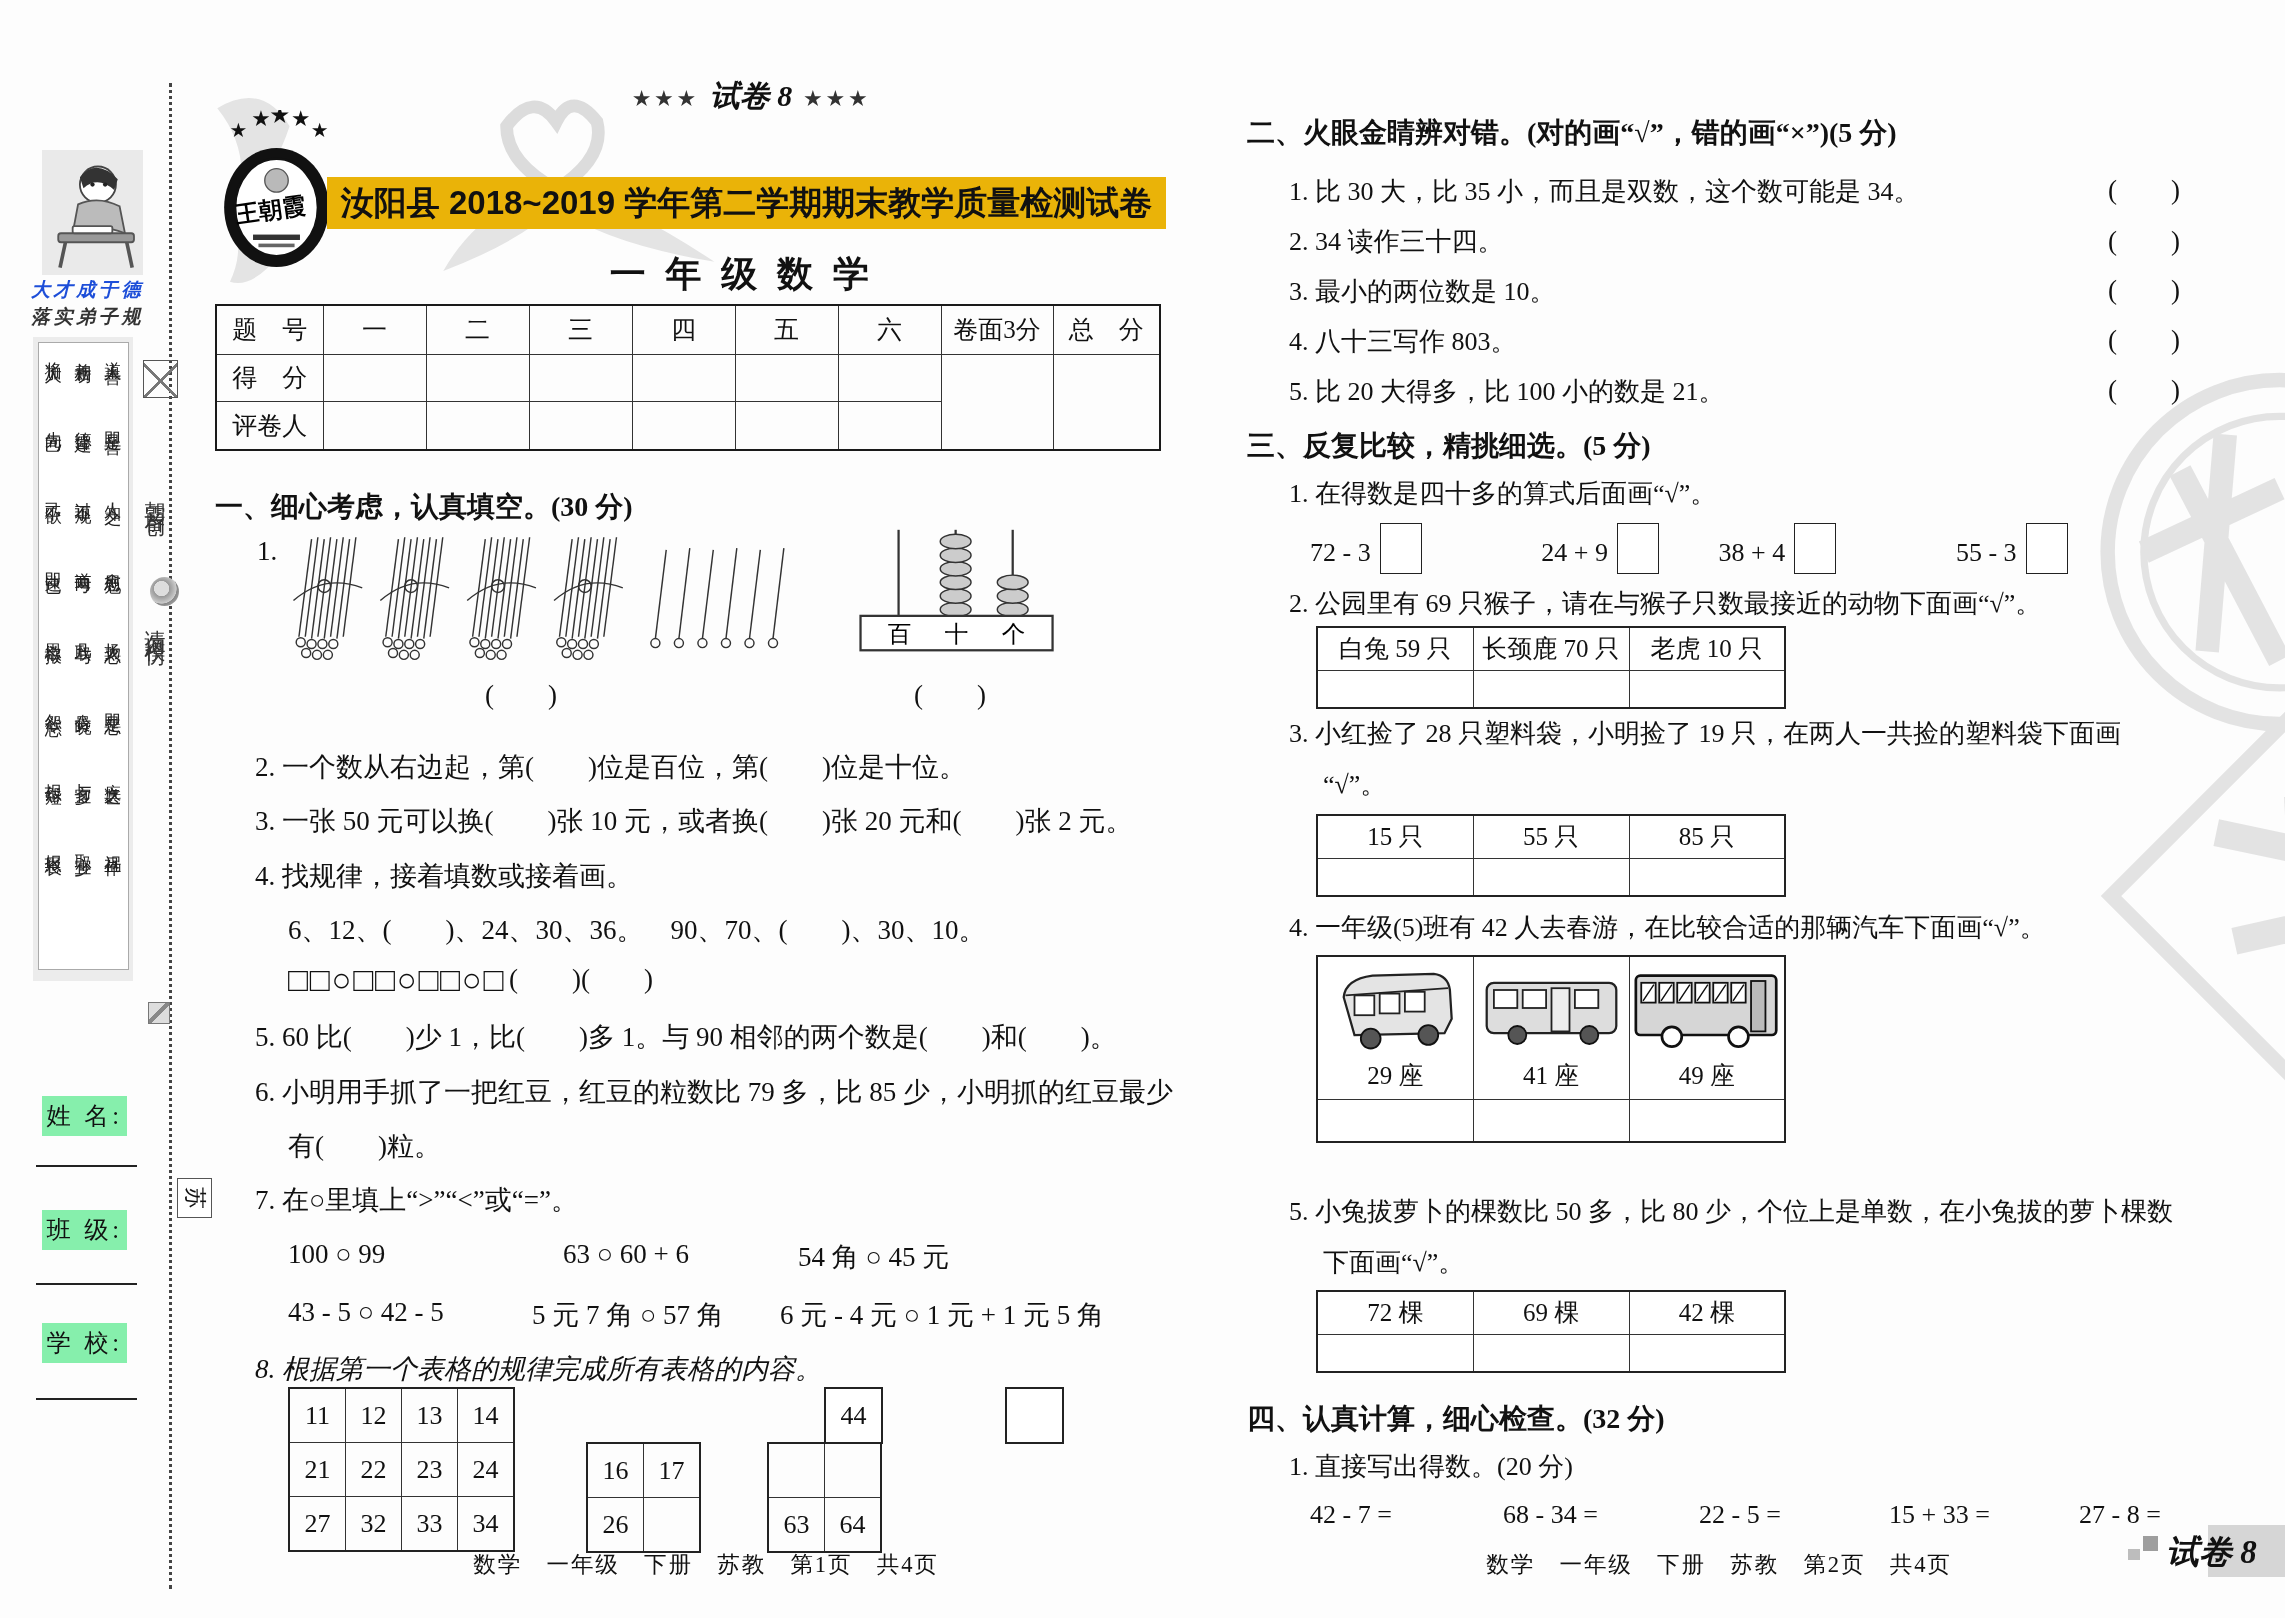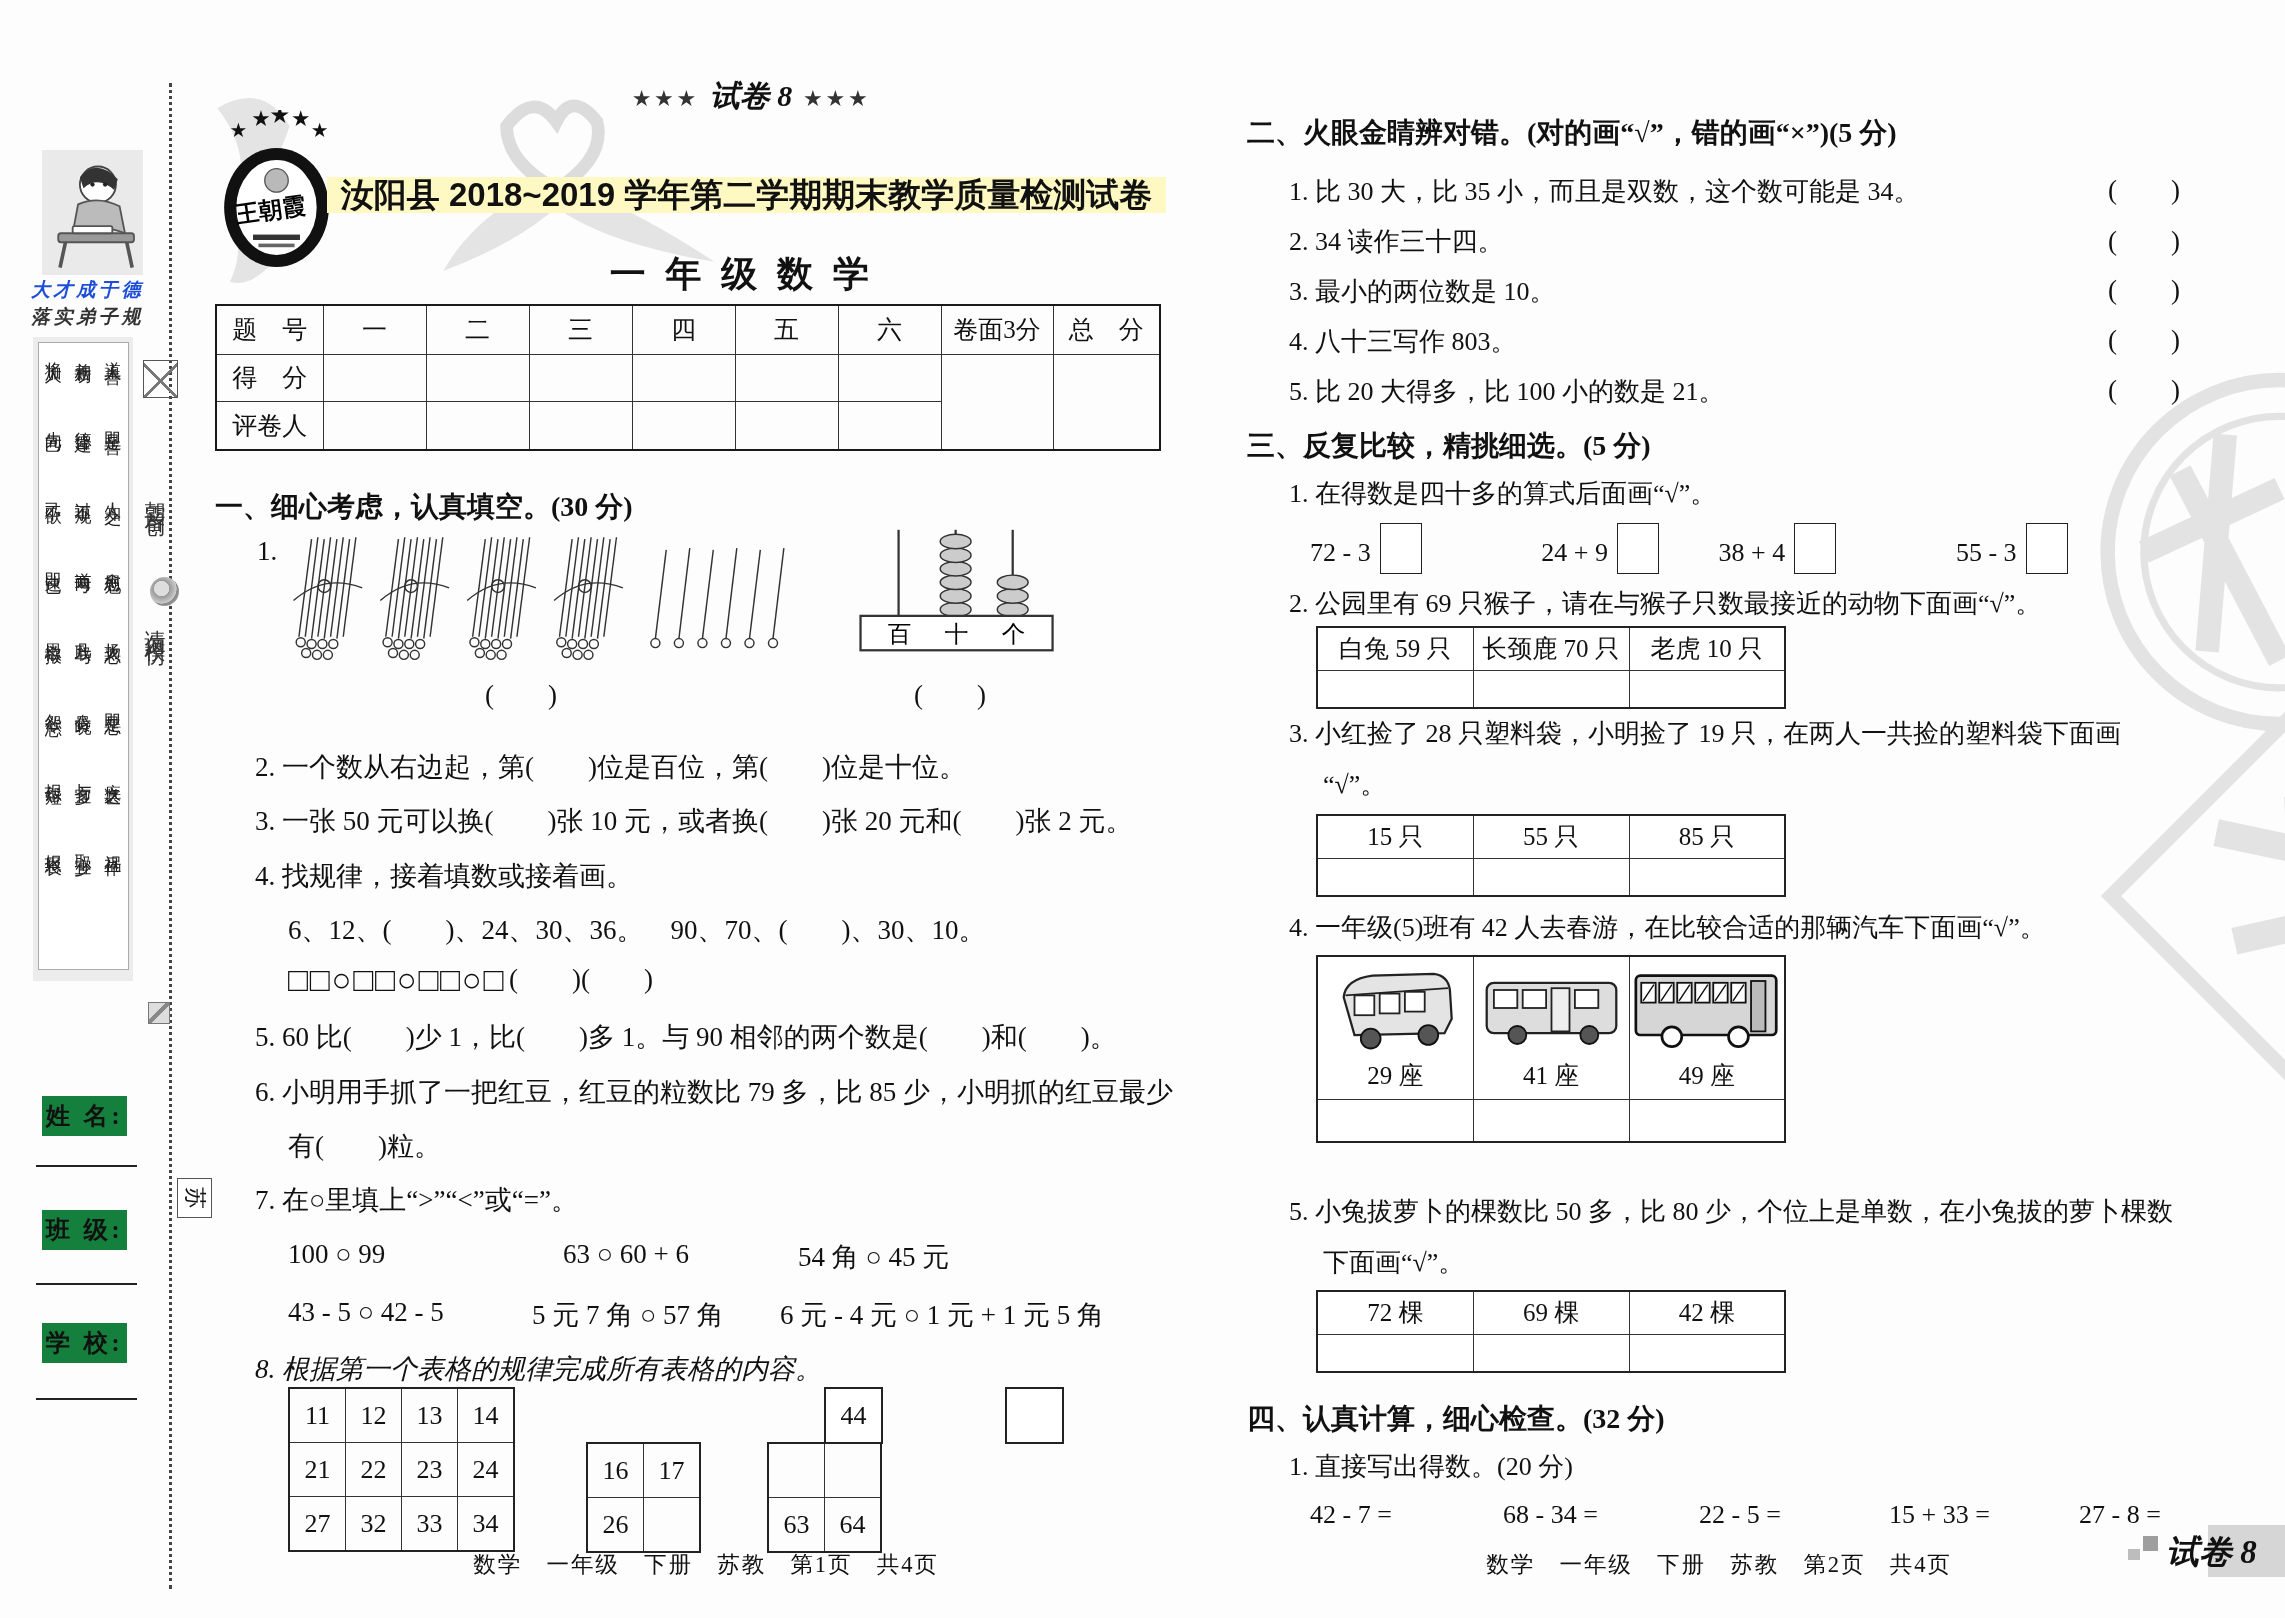--- a/index.html
+++ b/index.html
@@ -19,21 +19,21 @@
   table.grid{border-collapse:collapse;table-layout:fixed;border:2.2px solid #222;}
   table.grid td{border:1.4px solid #333;width:55px;height:53px;text-align:center;font-size:26px;padding:0;}
   .topcell{border:2.2px solid #222;background:#fff;text-align:center;font-size:26px;line-height:53px;}
   
   table.ctable{border-collapse:collapse;table-layout:fixed;border:2.2px solid #222;background:#fff;}
   table.ctable td{border:1.4px solid #333;text-align:center;font-size:25px;padding:0;}
   .box{display:inline-block;width:40px;height:49px;border:1.6px solid #222;vertical-align:-12.7px;margin-left:9px;background:#fff;}
   .bracket{font-size:27px;}
   .mottoGroup{writing-mode:vertical-lr;text-orientation:upright;font-size:17px;line-height:1;letter-spacing:2.7px;height:65px;margin:5.4px auto;color:#222;}
   .underline{border-bottom:2.3px solid #222;}
-  .graylab{background:#15803d;text-align:center;font-size:24.4px;letter-spacing:3.6px;line-height:40px;font-weight:bold;}
+  .graylab{background:#86efac;text-align:center;font-size:24.4px;letter-spacing:3.6px;line-height:40px;}
   .dotline{width:0;border-left:3.6px dotted #444;}
   .wm{opacity:.55;}
 </style>
 </head>
 <body>
 
 <div id="page">
 
   <div class="abs" style="left:42px;top:150px;width:101px;height:125px;background:#eaeaea;">
     <svg width="101" height="125" viewBox="0 0 112 138">
@@ -129,21 +129,21 @@
       <text x="108" y="30" font-size="22">★</text>
     </g>
     <ellipse cx="70" cy="108" rx="58" ry="66" fill="#111"></ellipse>
     <ellipse cx="70" cy="108" rx="46" ry="54" fill="#fff" stroke="#111" stroke-width="3"></ellipse>
     <circle cx="70" cy="78" r="13" fill="#b9b9b9" stroke="#555" stroke-width="1.5"></circle>
     <text x="26" y="125" font-size="26" font-weight="bold" transform="rotate(-8 26 125)">王朝霞</text>
     <rect x="44" y="138" width="52" height="6" fill="#333"></rect>
       <rect x="50" y="148" width="40" height="4" fill="#666"></rect>
   </svg>
 
-  <div class="abs hei" style="left:327px;top:177px;width:839px;height:36px;background:#fef9c3;display:flex;align-items:center;justify-content:center;font-weight:bold;font-size:33px;white-space:nowrap;">汝阳县 2018~2019 学年第二学期期末教学质量检测试卷</div>
+  <div class="abs hei" style="left:327px;top:177px;width:839px;height:52px;background:#eab308;display:flex;align-items:center;justify-content:center;font-weight:bold;font-size:33px;white-space:nowrap;">汝阳县 2018~2019 学年第二学期期末教学质量检测试卷</div>
   <div class="abs" style="left:507px;top:250px;width:470px;text-align:center;font-size:36px;font-weight:bold;letter-spacing:5.4px;white-space:nowrap;">一 年 级 数 学</div>
 
   <table class="score abs" style="left:215px;top:304px;">
     <colgroup>
         <col style="width:107px">
         <col style="width:103px">
         <col style="width:103px">
         <col style="width:103px">
         <col style="width:103px">
         <col style="width:103px">

